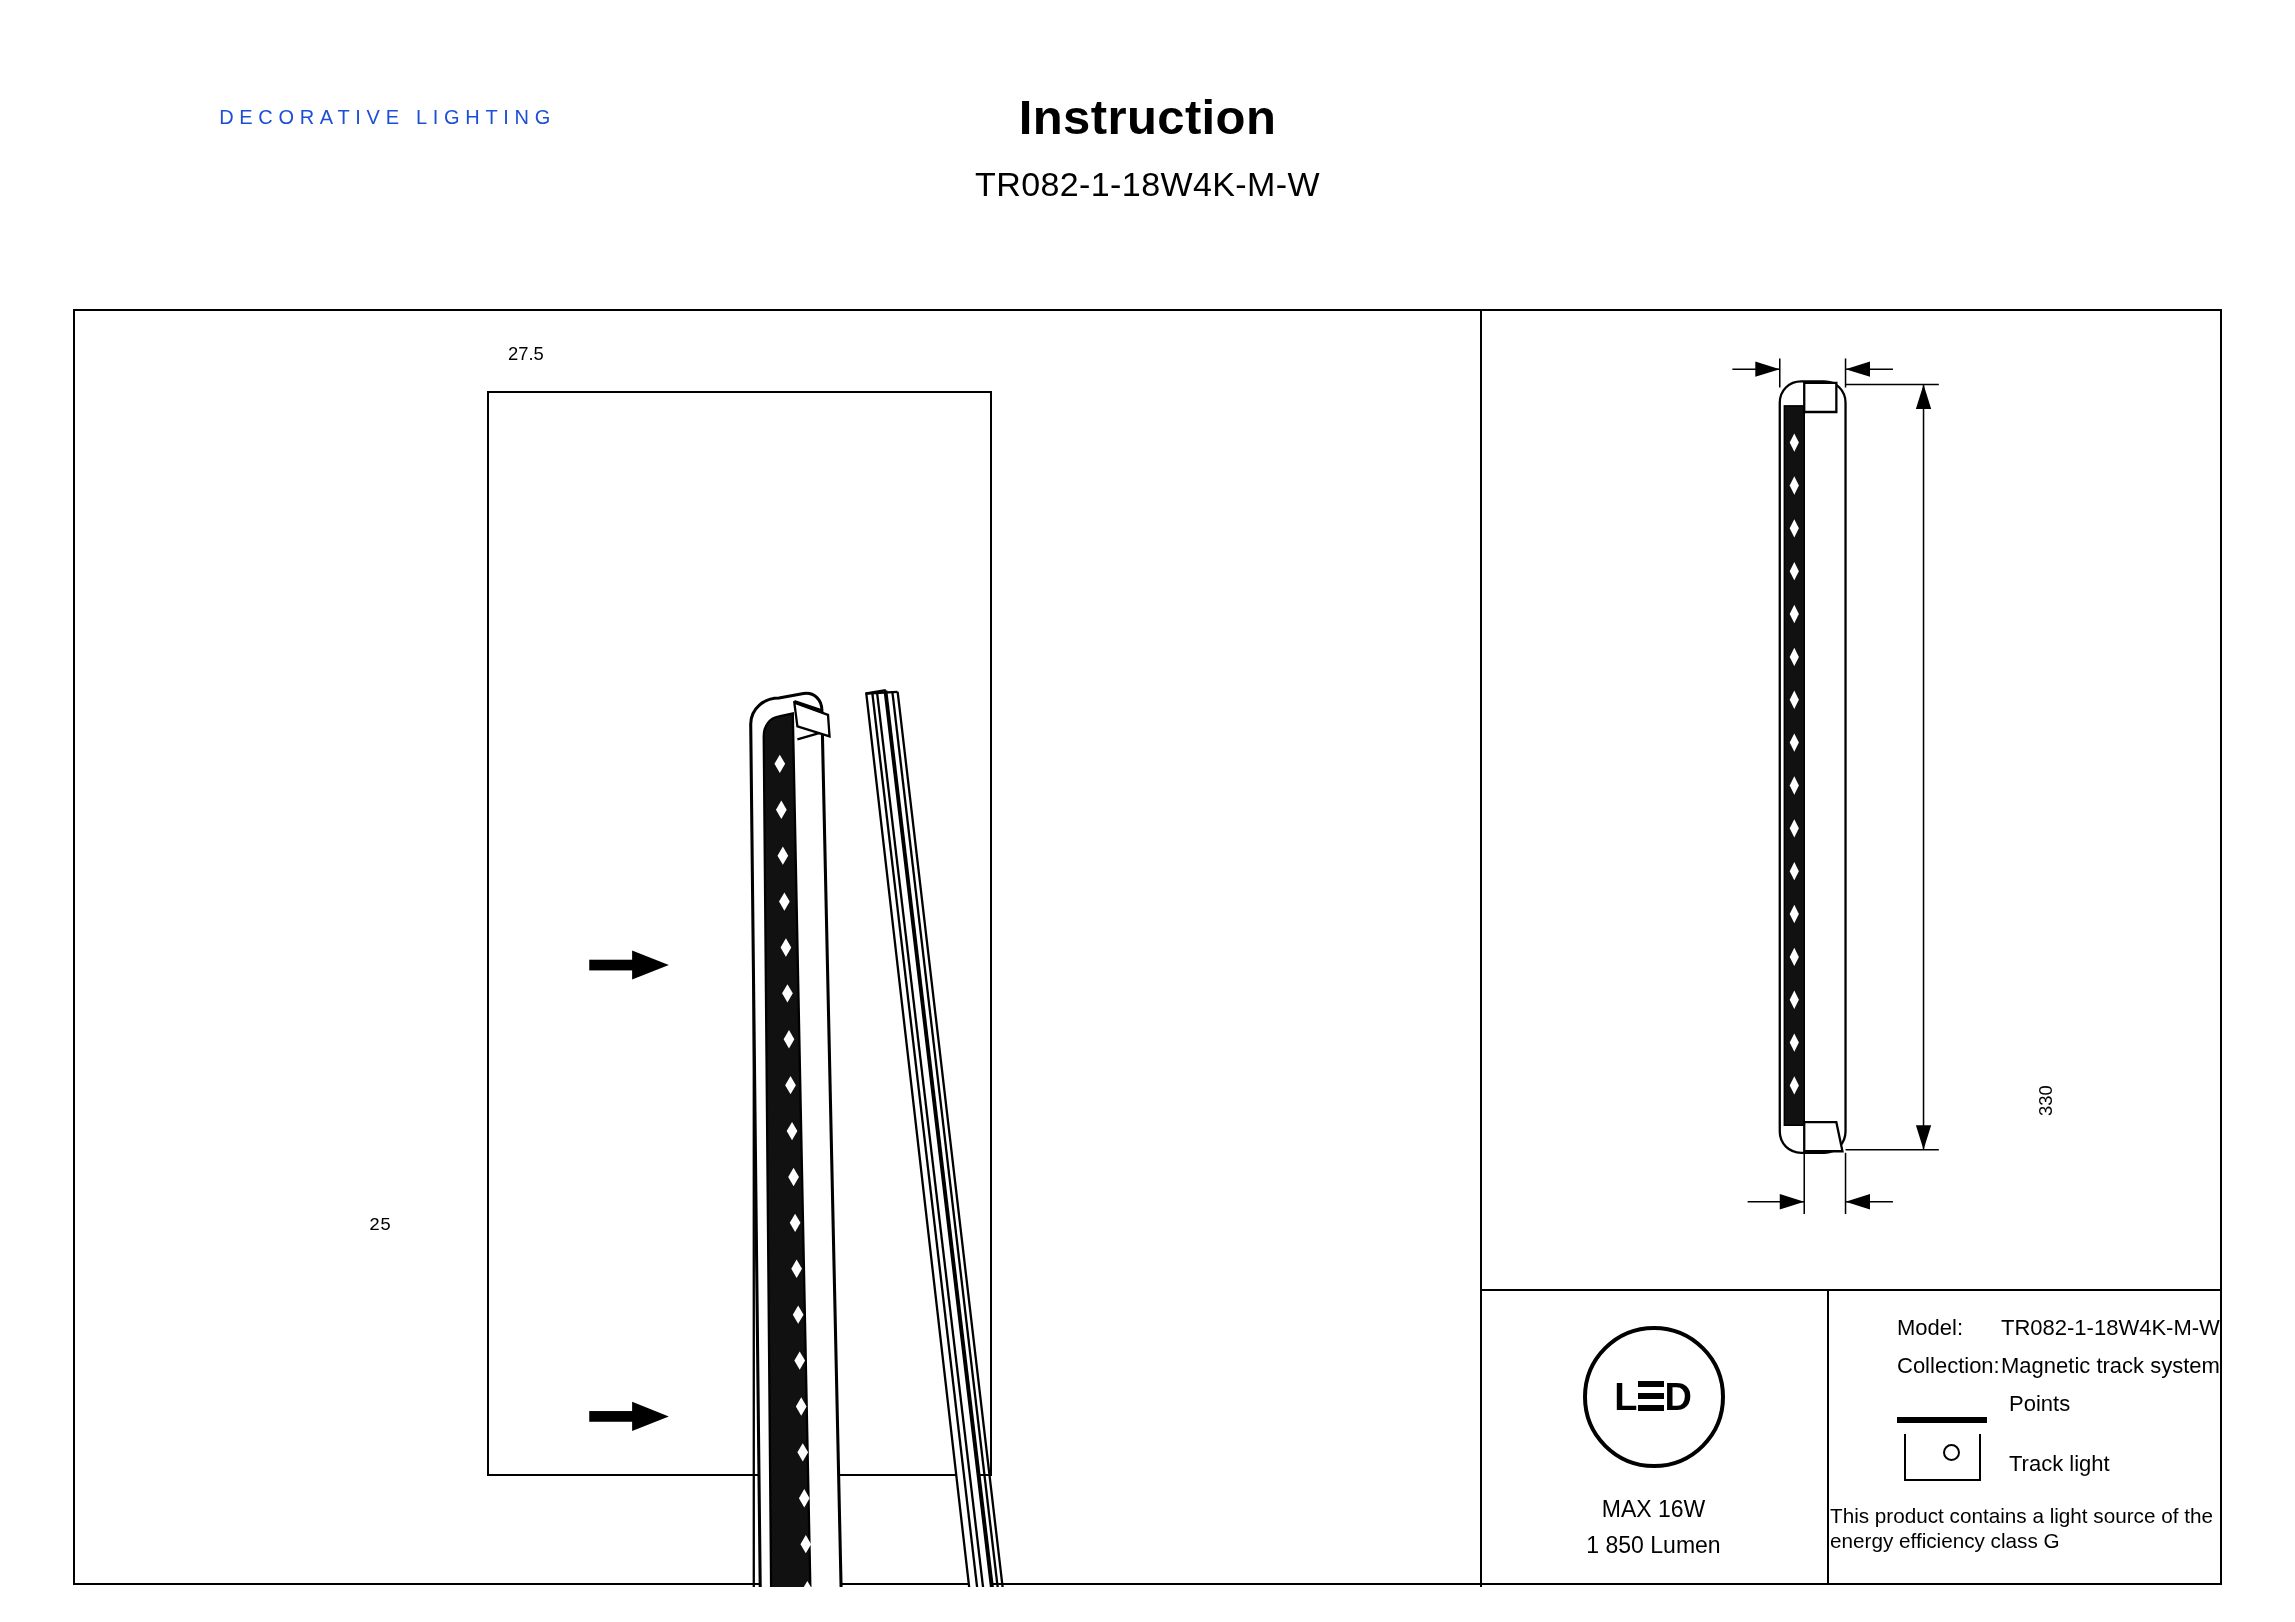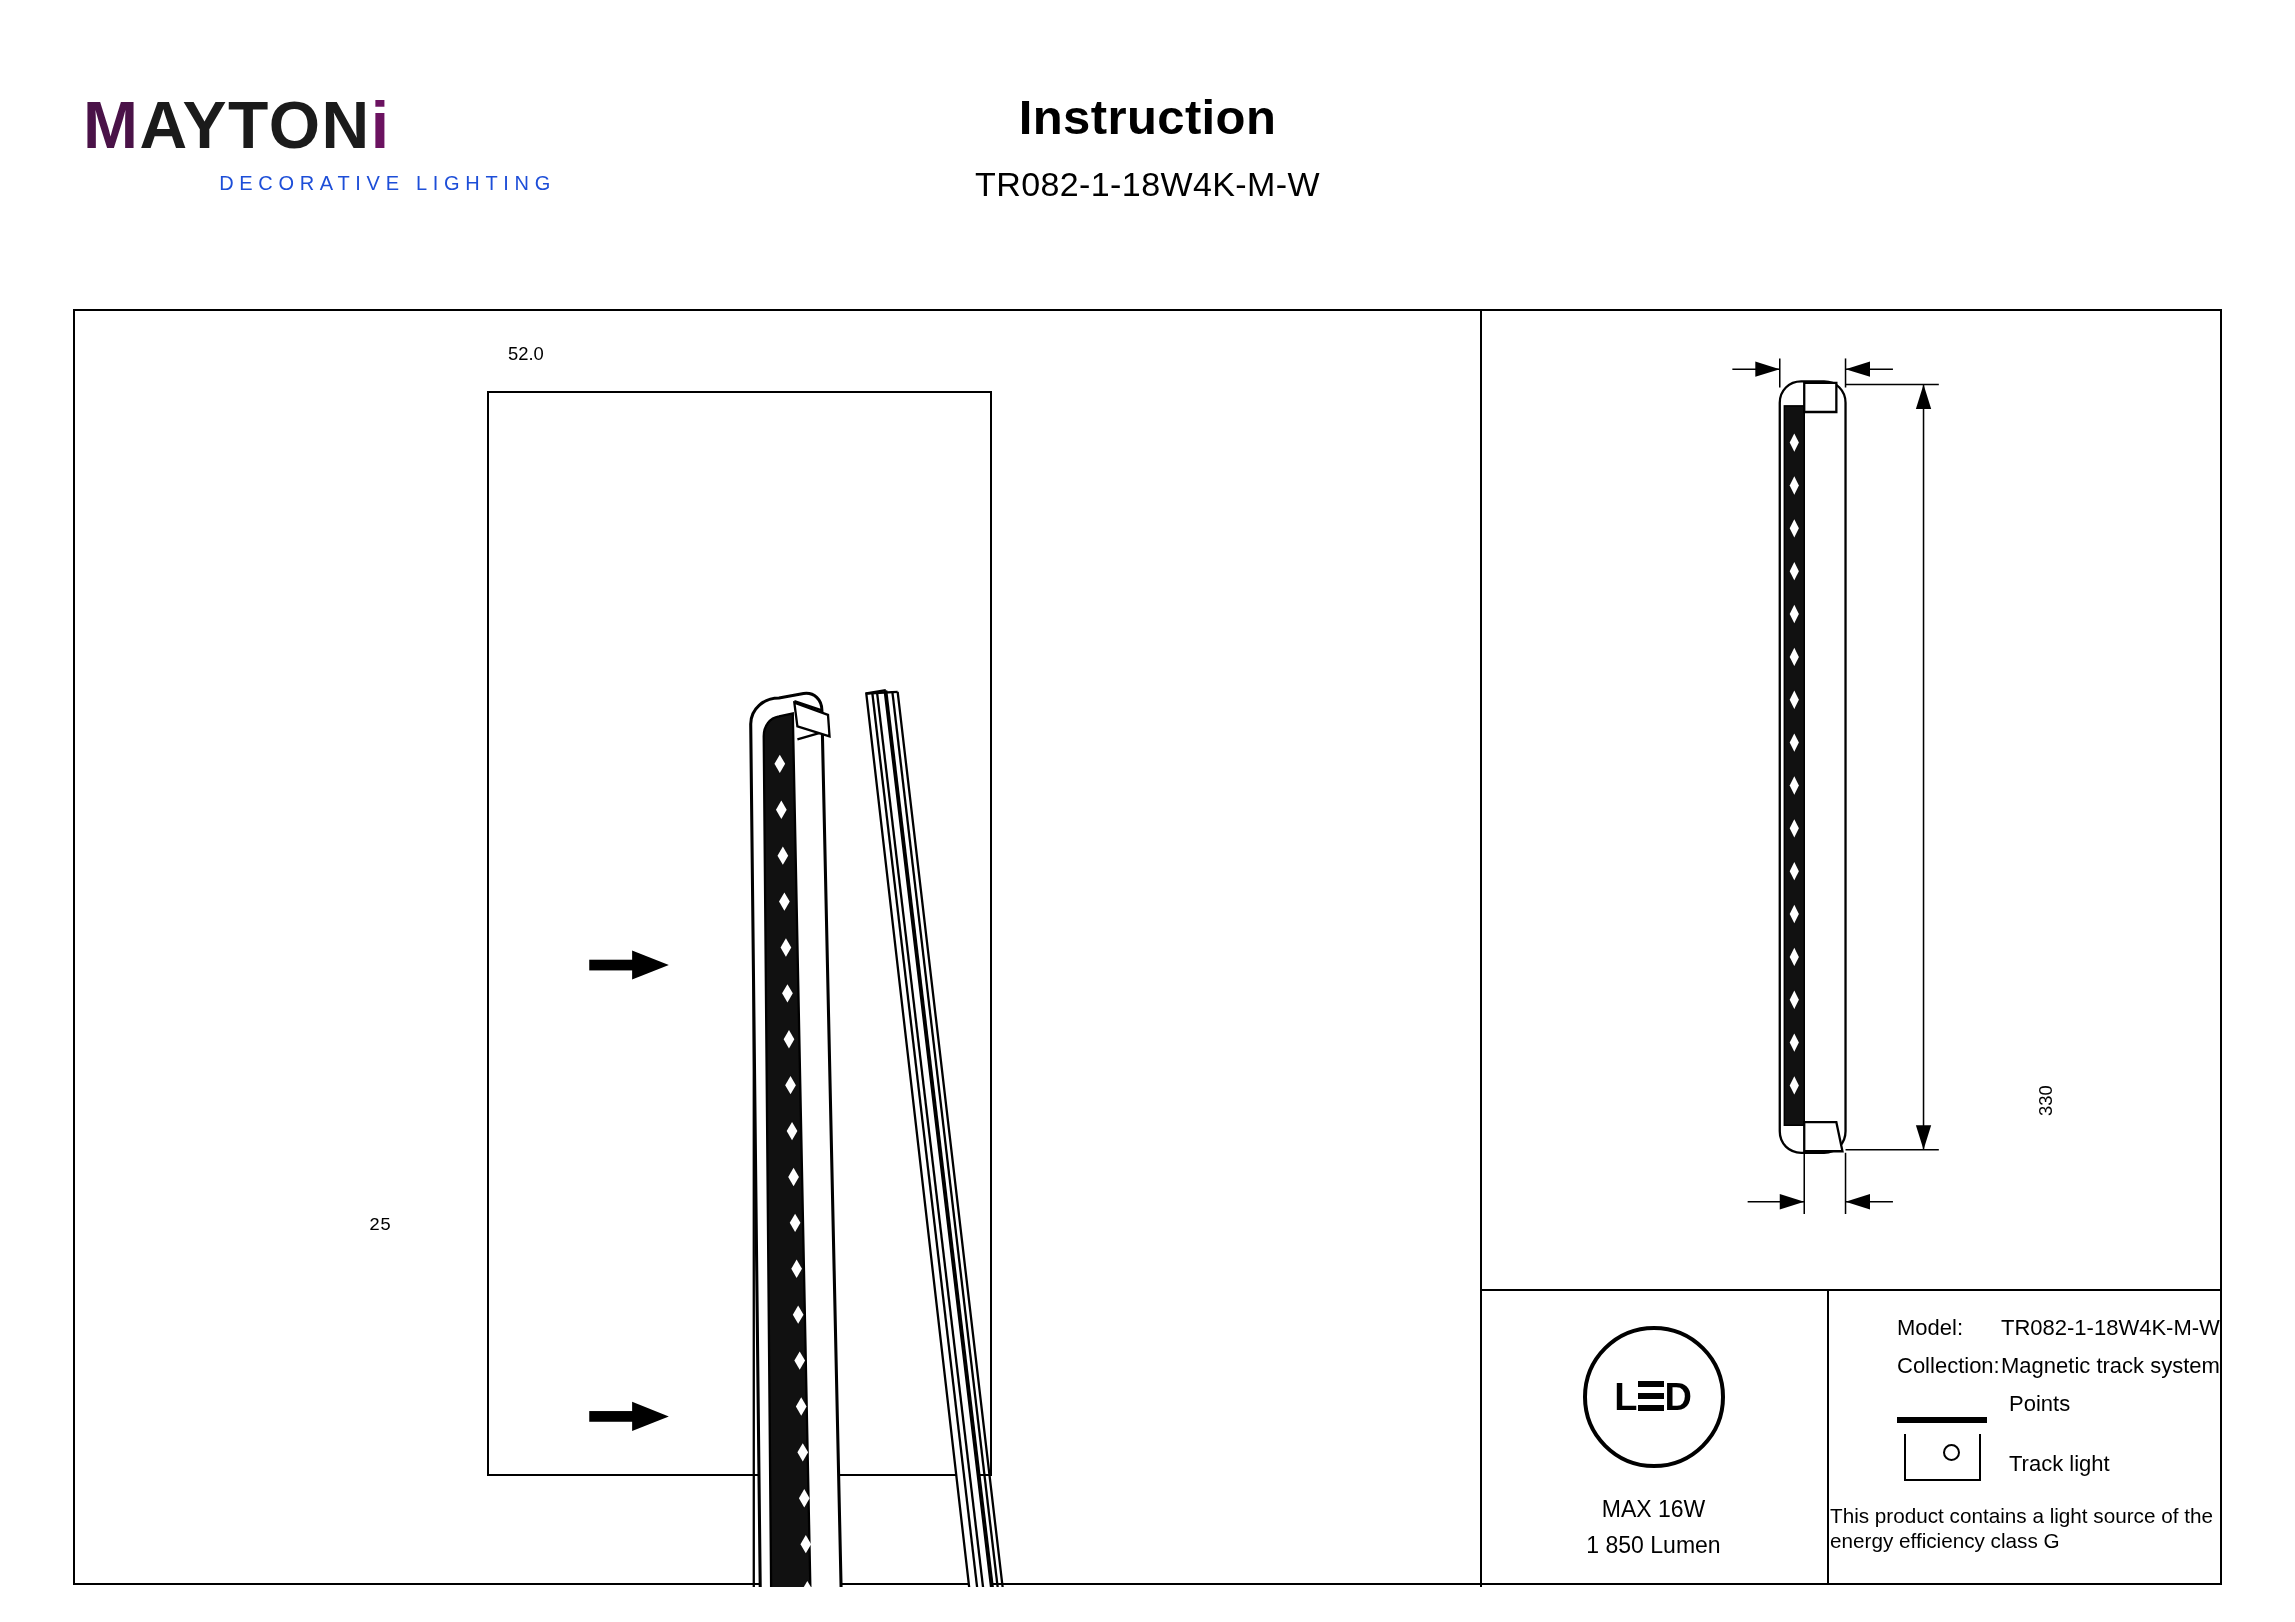--- a/index.html
+++ b/index.html
@@ -294,21 +294,20 @@
     font-size: 20.7px;
     line-height: 1.22;
   }
 </style>
 </head>
 <body>
 
 <div class="header">
 
   <div class="logo-block">
-    <div class="logo-word"><span class="m-purple">M</span><span>AYTON</span><span class="dot-i">i</span></div>
     <div class="logo-sub">DECORATIVE LIGHTING</div>
   </div>
 
   <div class="title-block">
     <div class="doc-title">Instruction</div>
     <div class="doc-model">TR082-1-18W4K-M-W</div>
   </div>
 
 </div>
 
@@ -440,21 +439,21 @@
         <line x1="478" y1="1096" x2="600" y2="1096"></line>
         <line x1="580" y1="96" x2="580" y2="1096"></line>
       </g>
       <g fill="#000">
         <polygon points="580,96 570,128 590,128"></polygon>
         <polygon points="580,1096 570,1064 590,1064"></polygon>
       </g>
     </svg>
   </div>
 
-  <div class="dim-label dim-27" style="left:433px; top:32px;">52.0</div>
+  <div class="dim-label dim-27" style="left:433px; top:32px;">27.5</div>
   <div class="dim-label dim-25" style="left:294px; top:904px;font-family:Liberation Mono, monospace;">25</div>
   <div class="dim-label" style="left:1960px; top:805px; transform:rotate(-90deg); transform-origin:left top;">330</div>
 
   <div class="led-badge-wrap">
     <div class="led-circle">
       <div class="led-text">L<span class="bar"><i></i><i></i><i></i></span>D</div>
     </div>
     <div class="led-max">MAX 16W</div>
     <div class="led-lumen">1 850 Lumen</div>
   </div>

